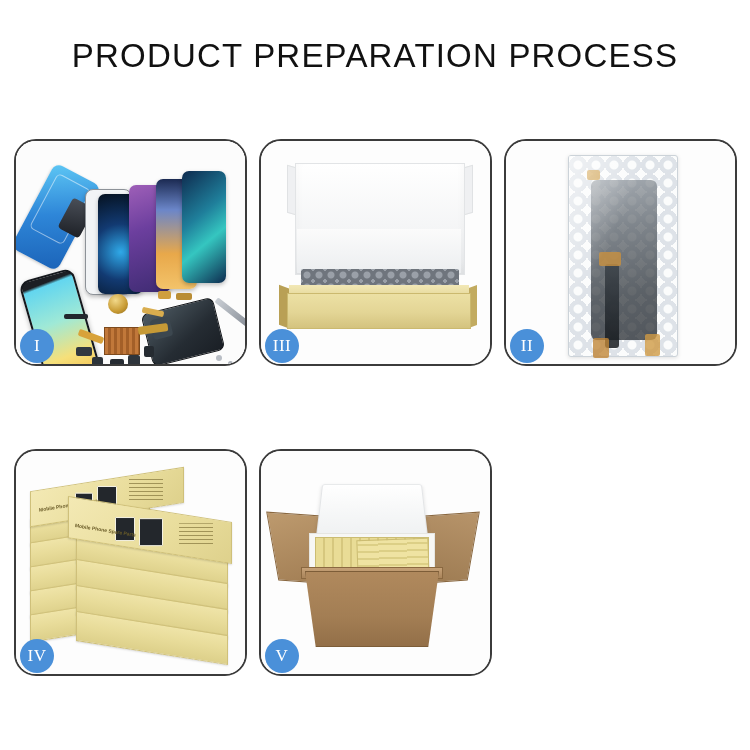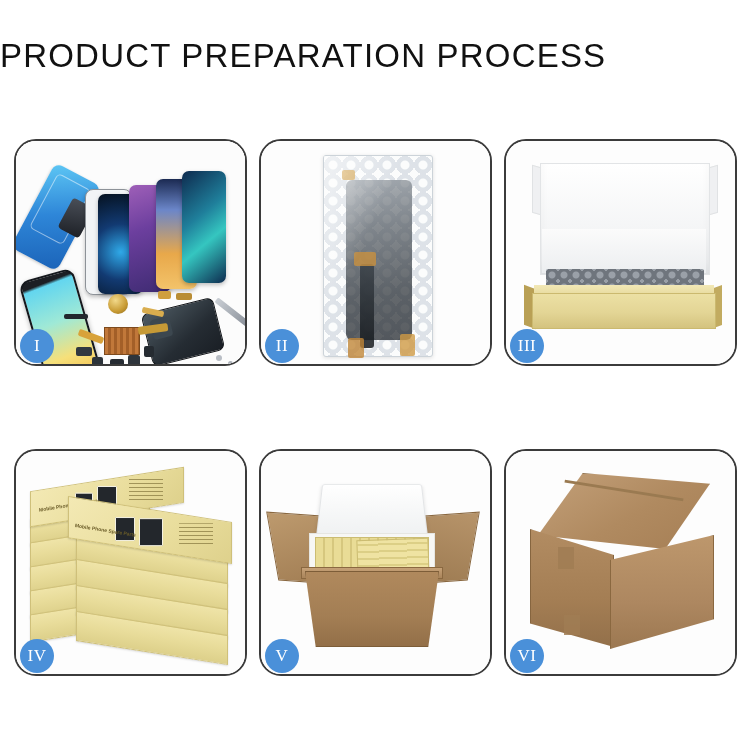--- a/index.html
+++ b/index.html
@@ -13,21 +13,21 @@
     height: 750px;
     overflow: hidden;
     font-family: "Liberation Sans", sans-serif;
     -webkit-font-smoothing: antialiased;
   }
 
   
   .header {
     width: 750px;
     padding-top: 38px;
-    text-align: left;
+    text-align: center;
   }
   .title {
     font-family: "Liberation Sans", sans-serif;
     font-size: 33px;
     font-weight: 400;
     letter-spacing: 1.2px;
     color: #111111;
     line-height: 1.1;
     margin: 0;
     white-space: nowrap;
@@ -389,46 +389,46 @@
       <div class="part blk8"></div>
       <div class="tool"></div>
       <div class="screw1"></div>
       <div class="screw2"></div>
     </div>
     <div class="badge">I</div>
   </div>
 
   <div class="panel">
     <div class="panel-inner">
+      <div class="p3-lidflapL"></div>
+      <div class="p3-lidflapR"></div>
+      <div class="p3-lid"></div>
+      <div class="p3-foam"></div>
+      <div class="p3-bubble"></div>
+      <div class="p3-sideL"></div>
+      <div class="p3-sideR"></div>
+      <div class="p3-top"></div>
+      <div class="p3-front"></div>
+    </div>
+    <div class="badge">III</div>
+  </div>
+
+  <div class="panel">
+    <div class="panel-inner">
       <div class="p2-bag">
         <div class="p2-part"></div>
         <div class="p2-cable"></div>
         <div class="p2-tape1"></div>
         <div class="p2-tape2"></div>
         <div class="p2-tape3"></div>
         <div class="p2-tape4"></div>
         <div class="p2-gloss"></div>
       </div>
     </div>
     <div class="badge">II</div>
-  </div>
-
-  <div class="panel">
-    <div class="panel-inner">
-      <div class="p3-lidflapL"></div>
-      <div class="p3-lidflapR"></div>
-      <div class="p3-lid"></div>
-      <div class="p3-foam"></div>
-      <div class="p3-bubble"></div>
-      <div class="p3-sideL"></div>
-      <div class="p3-sideR"></div>
-      <div class="p3-top"></div>
-      <div class="p3-front"></div>
-    </div>
-    <div class="badge">III</div>
   </div>
 
   <div class="panel">
     <div class="panel-inner">
       <div class="stack">
 
         <div class="sbox" style="left:2px;  top:40px;  width:118px; height:26px; transform:skewY(-9deg);"></div>
         <div class="sbox" style="left:2px;  top:64px;  width:118px; height:26px; transform:skewY(-9deg);"></div>
         <div class="sbox" style="left:2px;  top:88px;  width:118px; height:26px; transform:skewY(-9deg);"></div>
         <div class="sbox" style="left:2px;  top:112px; width:118px; height:26px; transform:skewY(-9deg);"></div>
@@ -467,27 +467,14 @@
       <div class="p5-foamlid"></div>
       <div class="p5-inner"></div>
       <div class="p5-yellow"></div>
       <div class="p5-yellow2"></div>
       <div class="p5-rim"></div>
       <div class="p5-front"></div>
     </div>
     <div class="badge">V</div>
   </div>
 
-  <div class="panel">
-    <div class="panel-inner">
-      <div class="p6">
-        <div class="p6-top"></div>
-        <div class="p6-seam"></div>
-        <div class="p6-left"></div>
-        <div class="p6-right"></div>
-        <div class="p6-tape1"></div>
-        <div class="p6-tape2"></div>
-      </div>
-    </div>
-    <div class="badge">VI</div>
-  </div>
 
 </div>
 
 </body></html>

